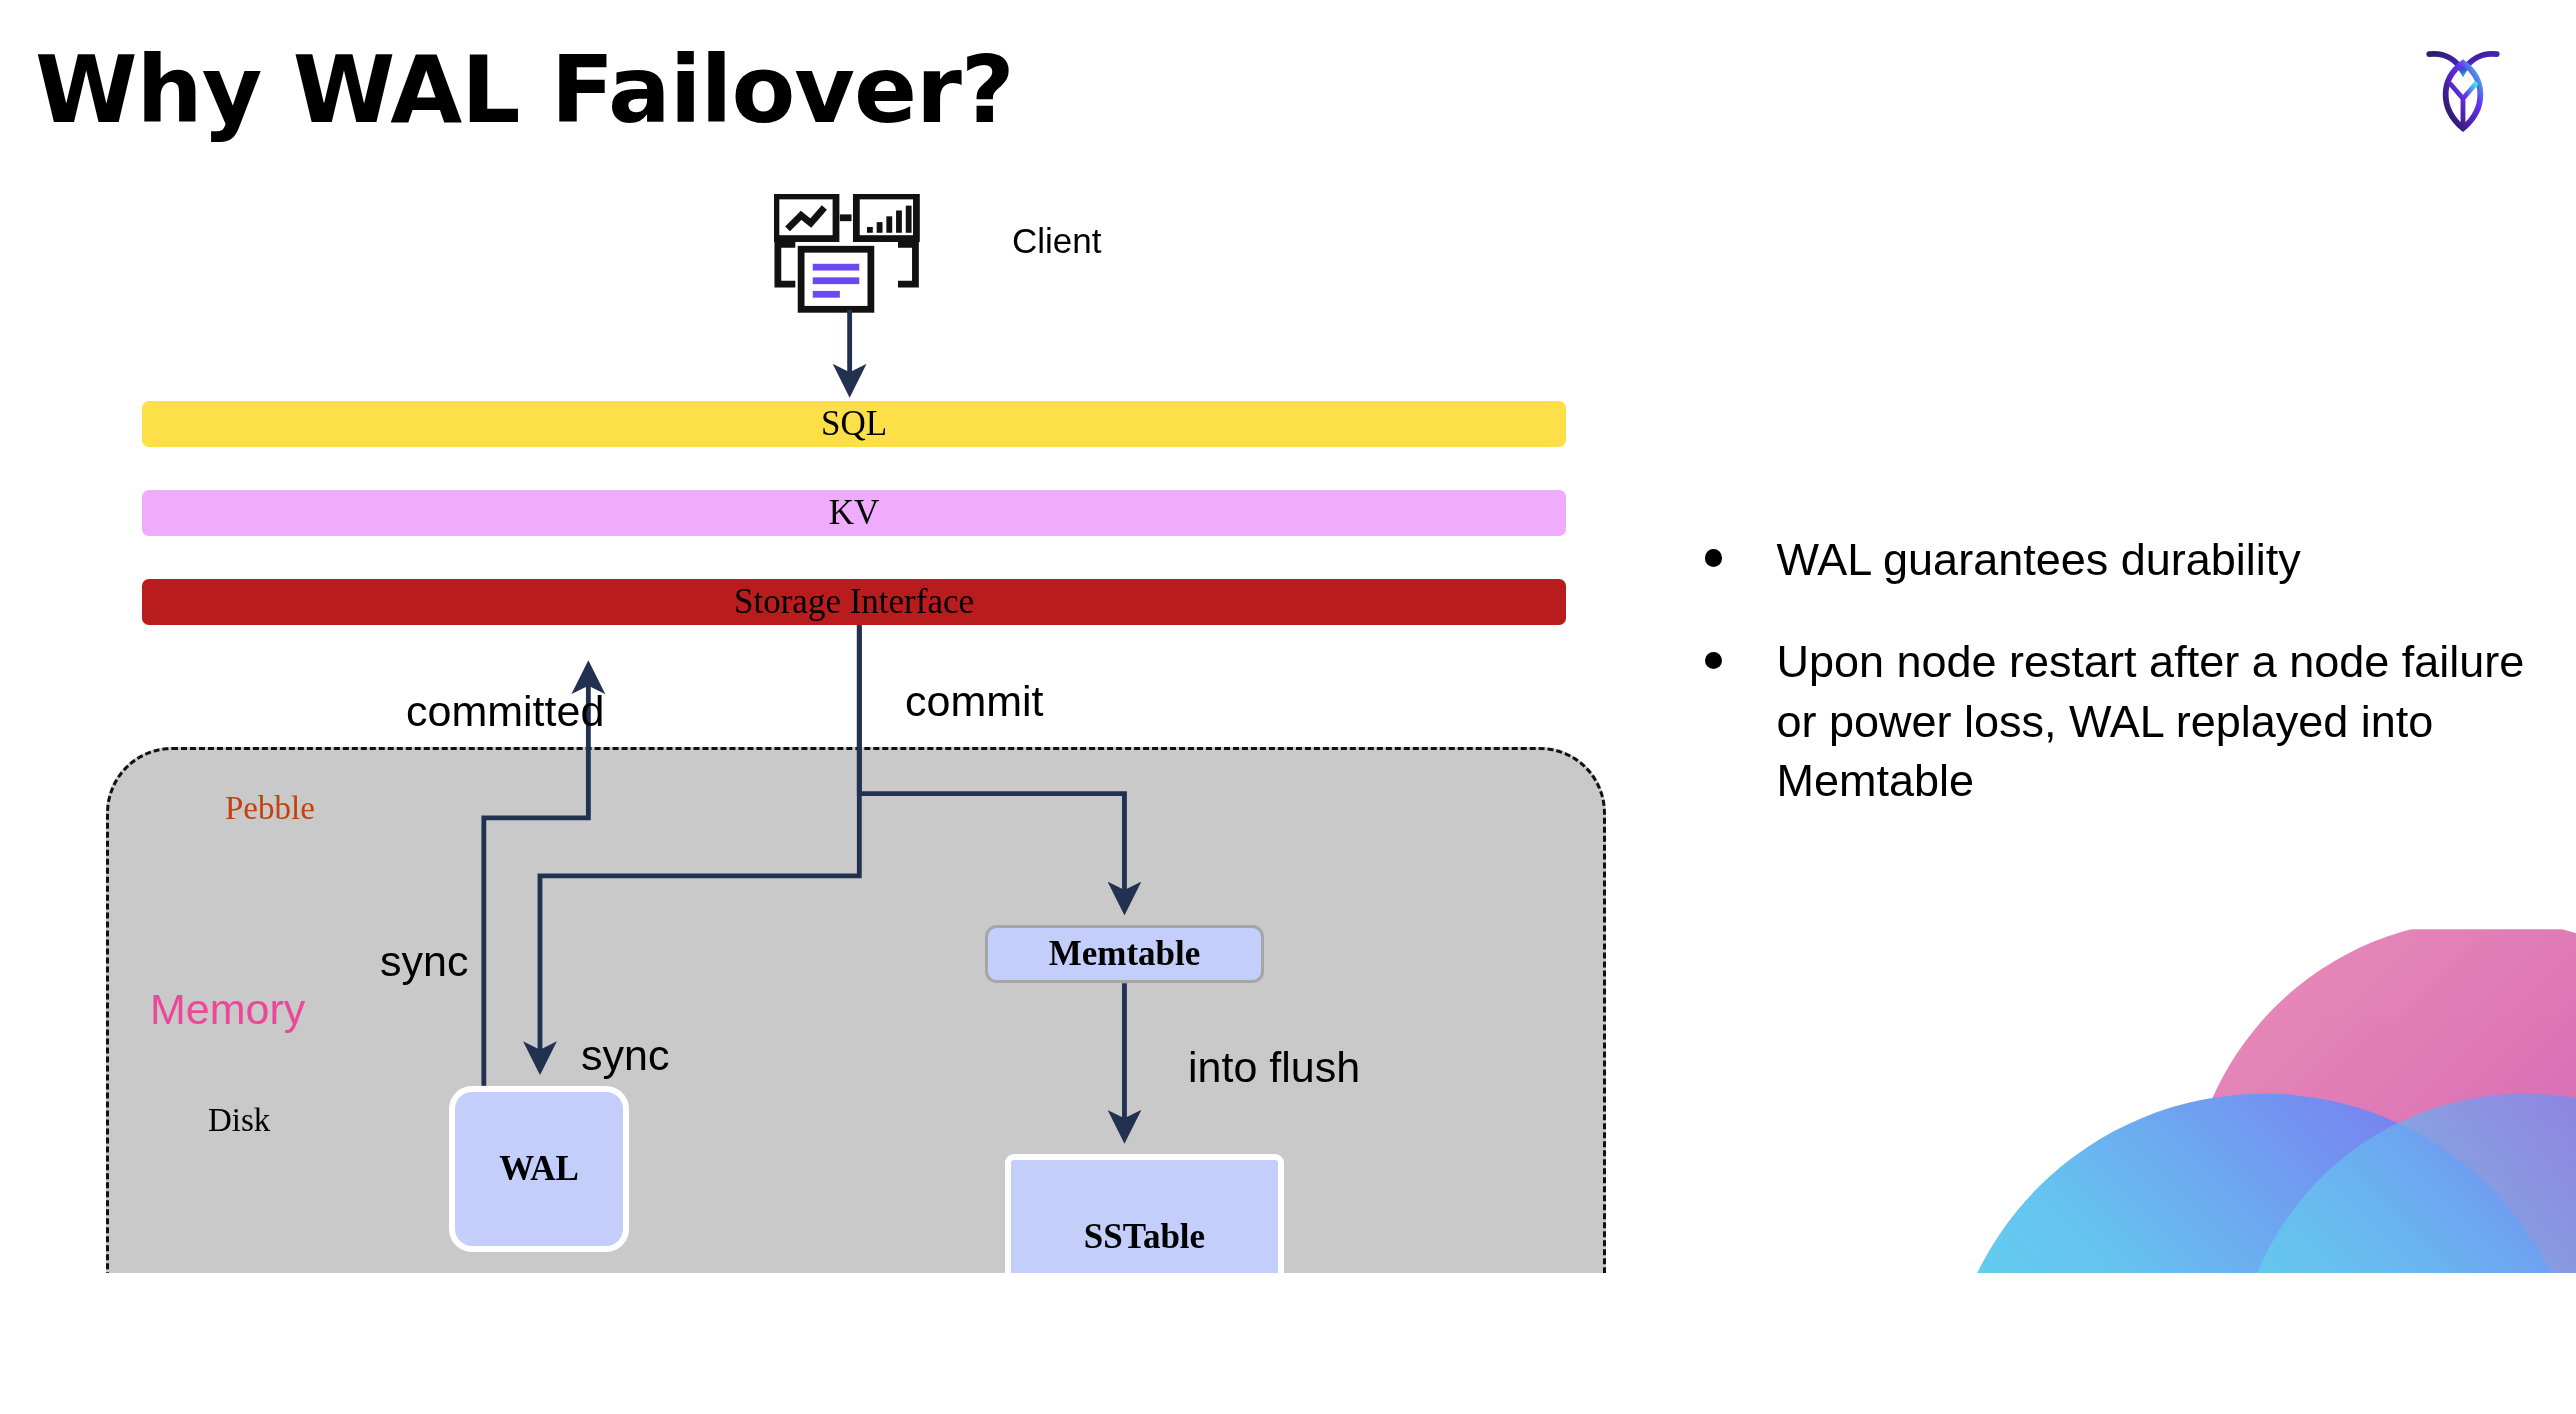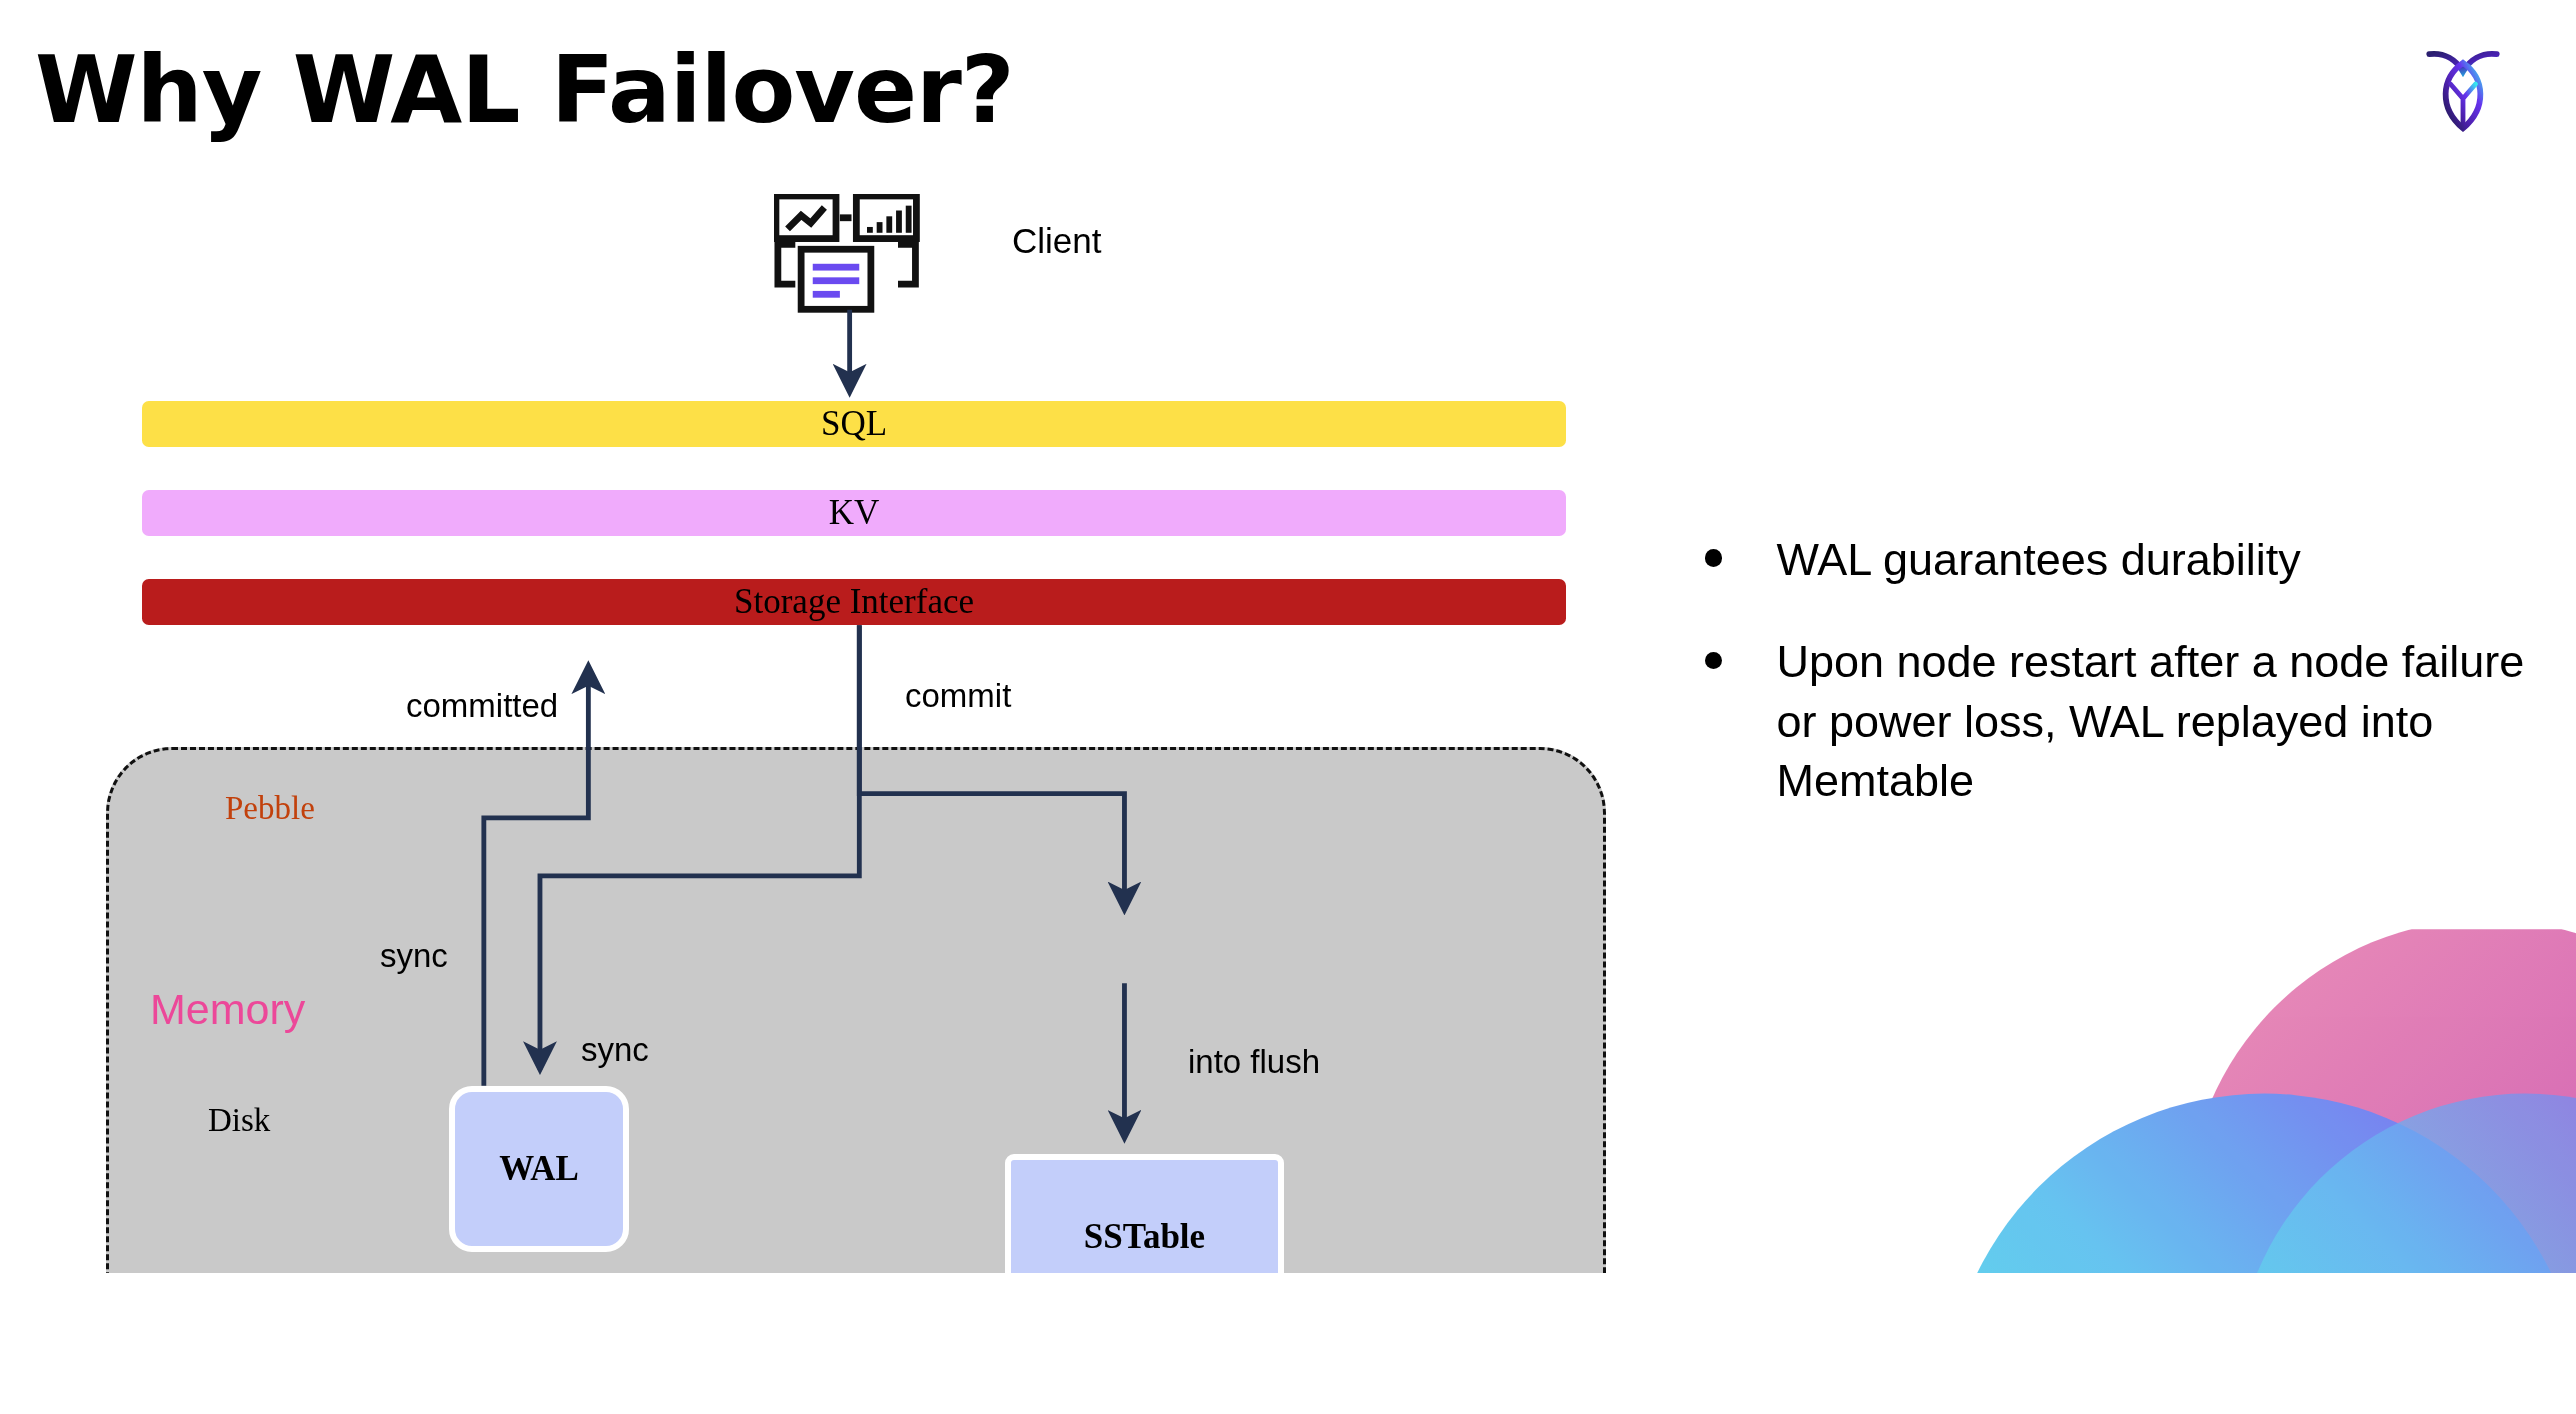--- a/index.html
+++ b/index.html
@@ -180,21 +180,21 @@
     left: 0;
     top: 0;
     width: 2576px;
     height: 1415px;
     pointer-events: none;
   }
 
   
   .edge-label {
     position: absolute;
-    font-size: 33px;
+    font-size: 43px;
     color: #000000;
     white-space: nowrap;
   }
   #lbl-committed  { left: 406px;  top: 687px; }
   #lbl-commit     { left: 905px;  top: 677px; }
   #lbl-sync-left  { left: 380px;  top: 937px; }
   #lbl-sync-right { left: 581px;  top: 1031px; }
   #lbl-async      { left: 1188px; top: 1043px; }
 
   
@@ -352,20 +352,23 @@
       <path d="M1162 1016 L1162 1176" marker-end="url(#ah)"></path>
     </g>
   </svg>
 
   <div class="edge-label" id="lbl-committed">committed</div>
   <div class="edge-label" id="lbl-commit">commit</div>
   <div class="edge-label" id="lbl-sync-left">sync</div>
   <div class="edge-label" id="lbl-sync-right">sync</div>
   <div class="edge-label" id="lbl-async">into flush</div>
 
+  <div class="node-box" id="node-memtable">
+    <span class="node-label">Memtable</span>
+  </div>
   <div class="node-box" id="node-wal">
     <span class="node-label">WAL</span>
   </div>
   <div class="node-box" id="node-sstable">
     <span class="node-label">SSTable</span>
   </div>
 
   <div id="bullets">
     <div class="bullet-row">
       <span class="bullet-dot"></span>

